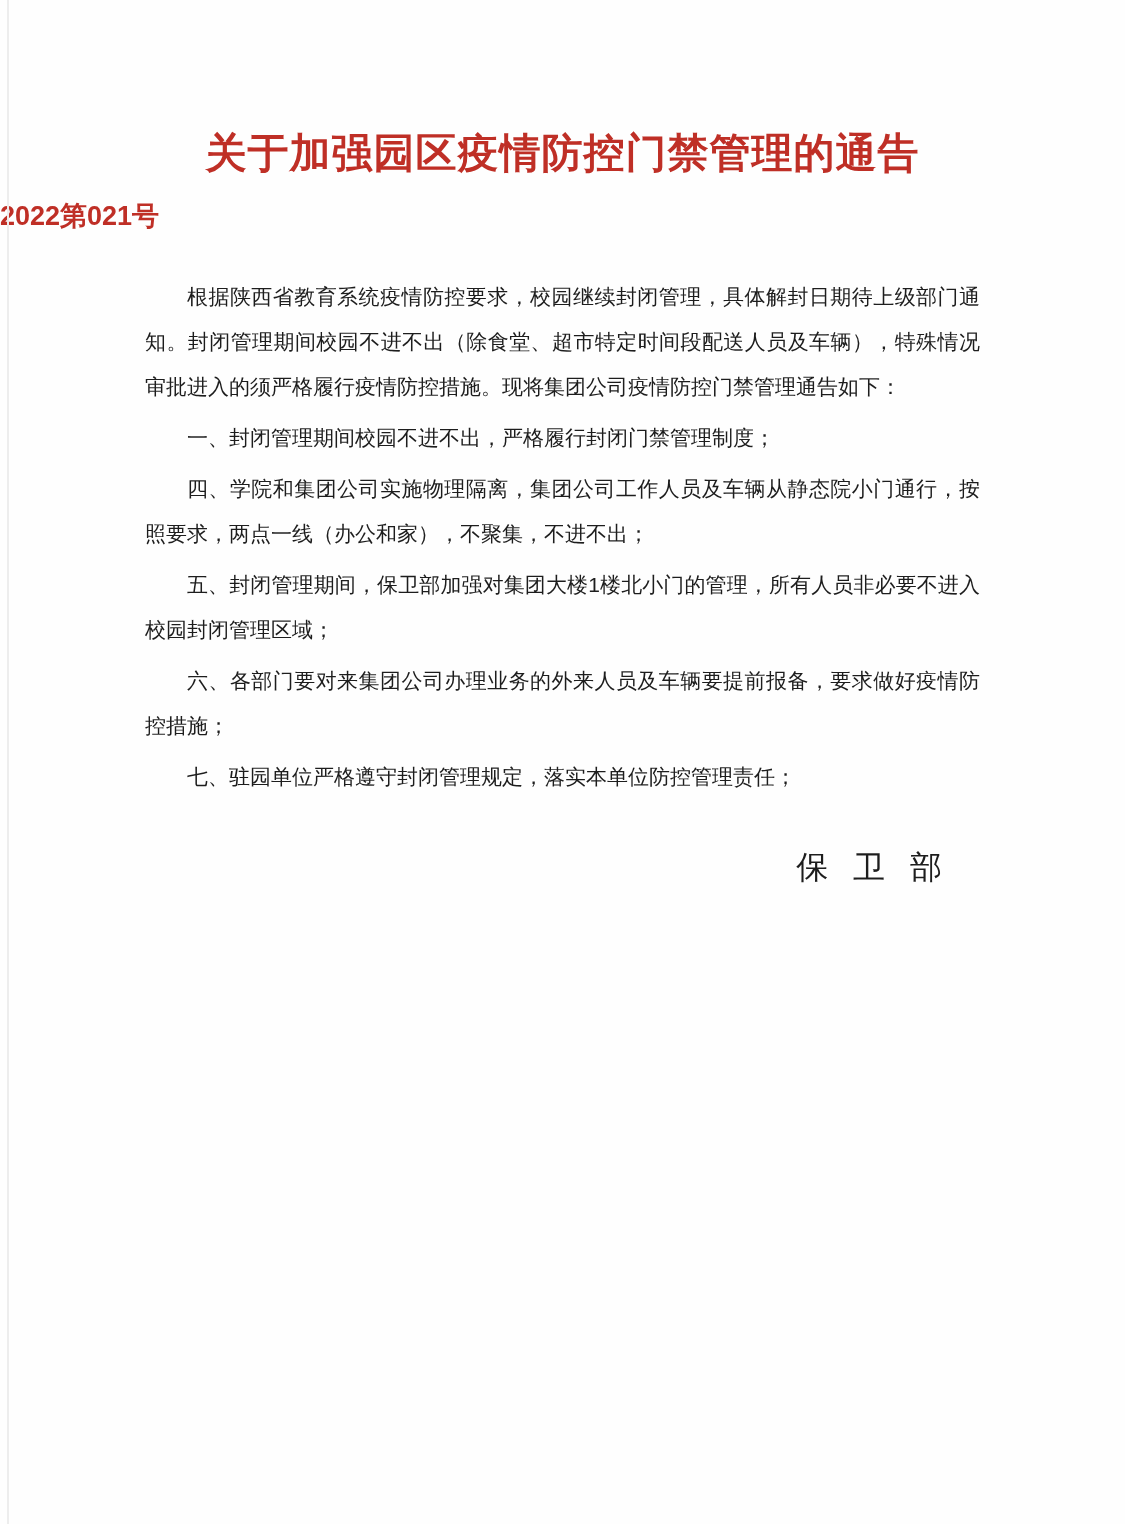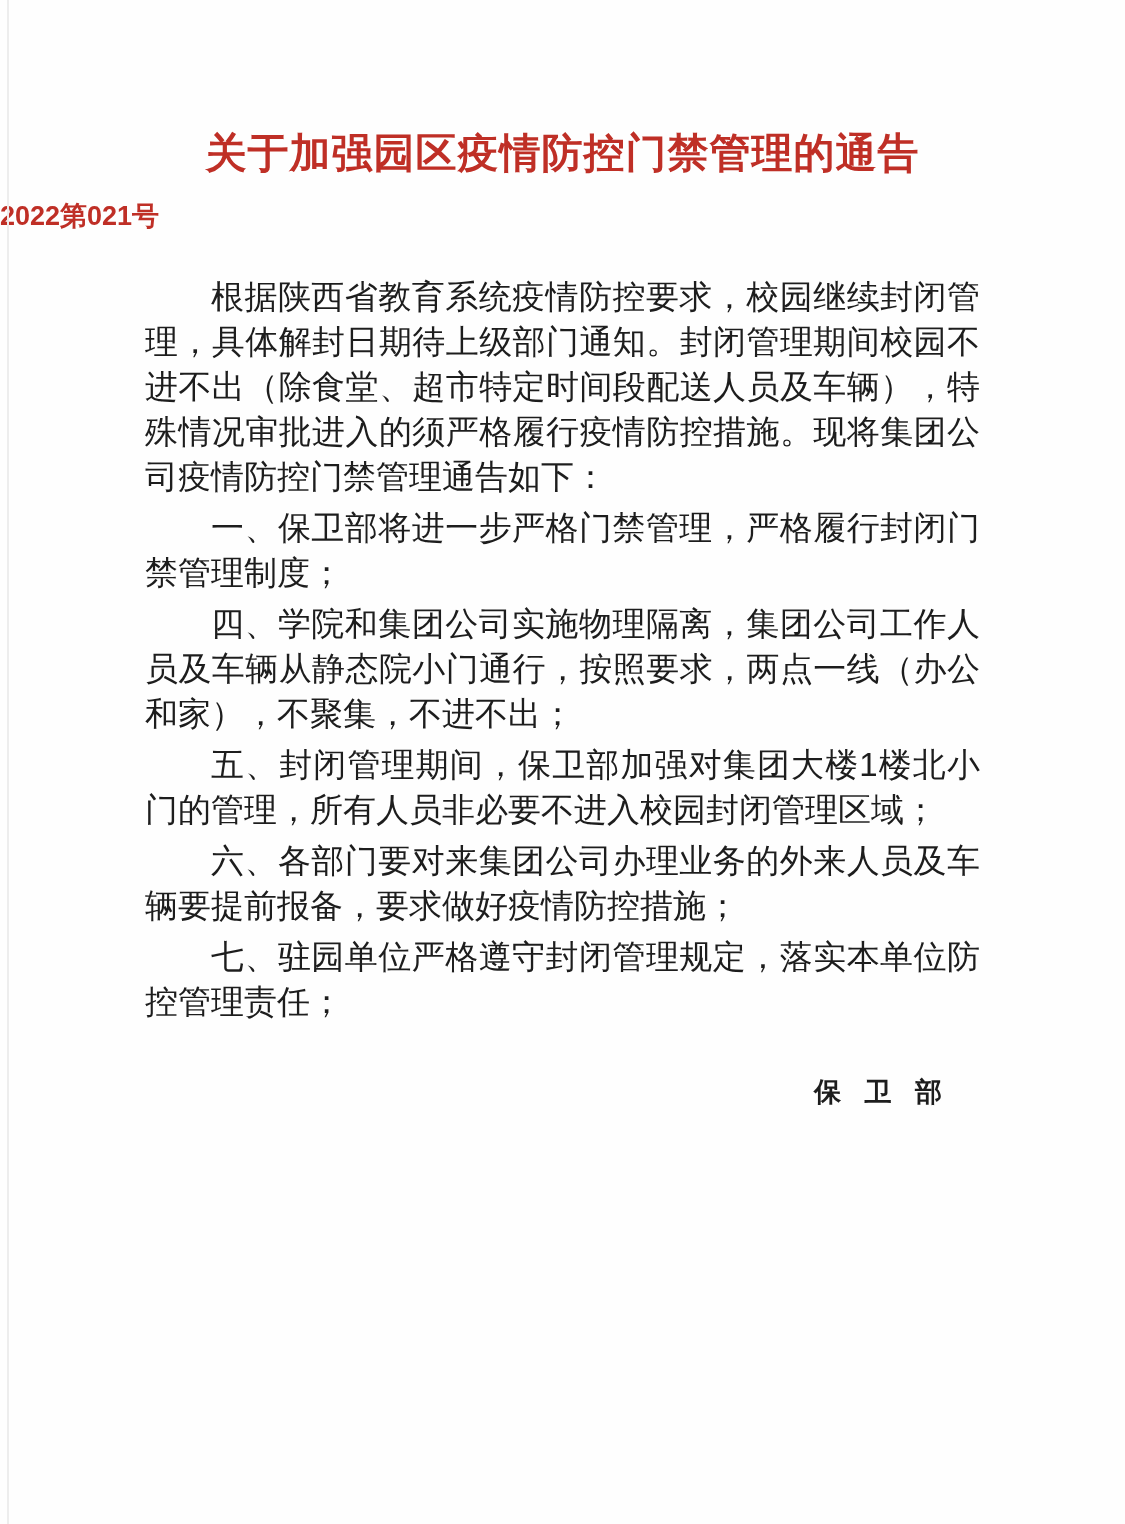--- a/index.html
+++ b/index.html
@@ -37,61 +37,60 @@
     line-height: 50px;
   }
   .doc-number {
     margin-top: 20px;
     color: var(--title-red, #bf2f26);
     font-size: 27px;
     font-weight: bold;
   }
   .body-text {
     margin: 40px 145px 0 145px;
-    font-size: 33px;
+    font-size: 21px;
     line-height: 45px;
     color: var(--body-text, #1d1d1d);
     text-align: justify;
   }
   p.para {
     margin: 0 0 6px 0;
     text-indent: 2em;
   }
   .bold-seg {
     font-weight: bold;
   }
   .closing {
     margin-top: 46px;
   }
   .sig-block {
     margin: 44px 175px 0 auto;
     width: max-content;
     text-align: left;
-    font-size: 27px;
+    font-size: 32px;
     line-height: 48px;
     color: var(--body-text, #1d1d1d);
-    font-weight: bold;
   }
   .sig-dept {
     letter-spacing: 8px;
   }
 </style>
 </head>
 <body>
 
 <div class="page">
   <div class="edge-line"></div>
 
   <h1 class="title">关于加强园区疫情防控门禁管理的通告</h1>
 
   <div class="doc-number">2022第021号</div>
 
   <div class="body-text">
     <p class="para">根据陕西省教育系统疫情防控要求，校园继续封闭管理，具体解封日期待上级部门通知。封闭管理期间校园不进不出（除食堂、超市特定时间段配送人员及车辆），特殊情况审批进入的须严格履行疫情防控措施。现将集团公司疫情防控门禁管理通告如下：</p>
-    <p class="para">一、保卫部将进一步严格门禁管理，严格履行封闭门禁管理制度；</p>
+    <p class="para">一、封闭管理期间校园不进不出，严格履行封闭门禁管理制度；</p>
     <p class="para">四、学院和集团公司实施物理隔离，集团公司工作人员及车辆从静态院小门通行，按照要求，两点一线（办公和家），不聚集，不进不出；</p>
     <p class="para">五、封闭管理期间，保卫部加强对集团大楼1楼北小门的管理，所有人员非必要不进入校园封闭管理区域；</p>
     <p class="para">六、各部门要对来集团公司办理业务的外来人员及车辆要提前报备，要求做好疫情防控措施；</p>
     <p class="para">七、驻园单位严格遵守封闭管理规定，落实本单位防控管理责任；</p>
   </div>
 
   <div class="sig-block">
     <div class="sig-dept">保 卫 部</div>
   </div>
 </div>

